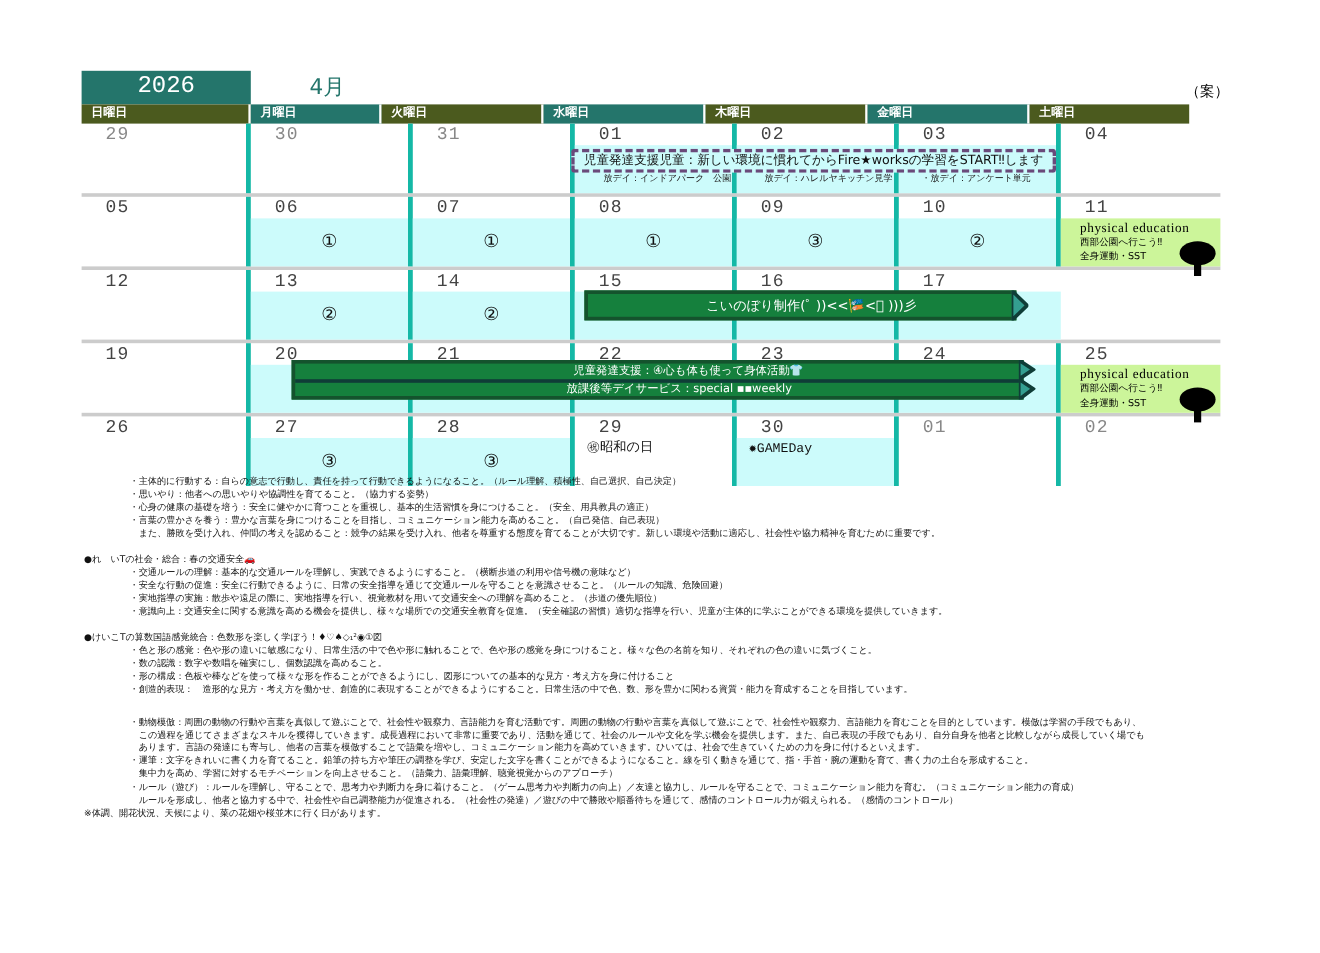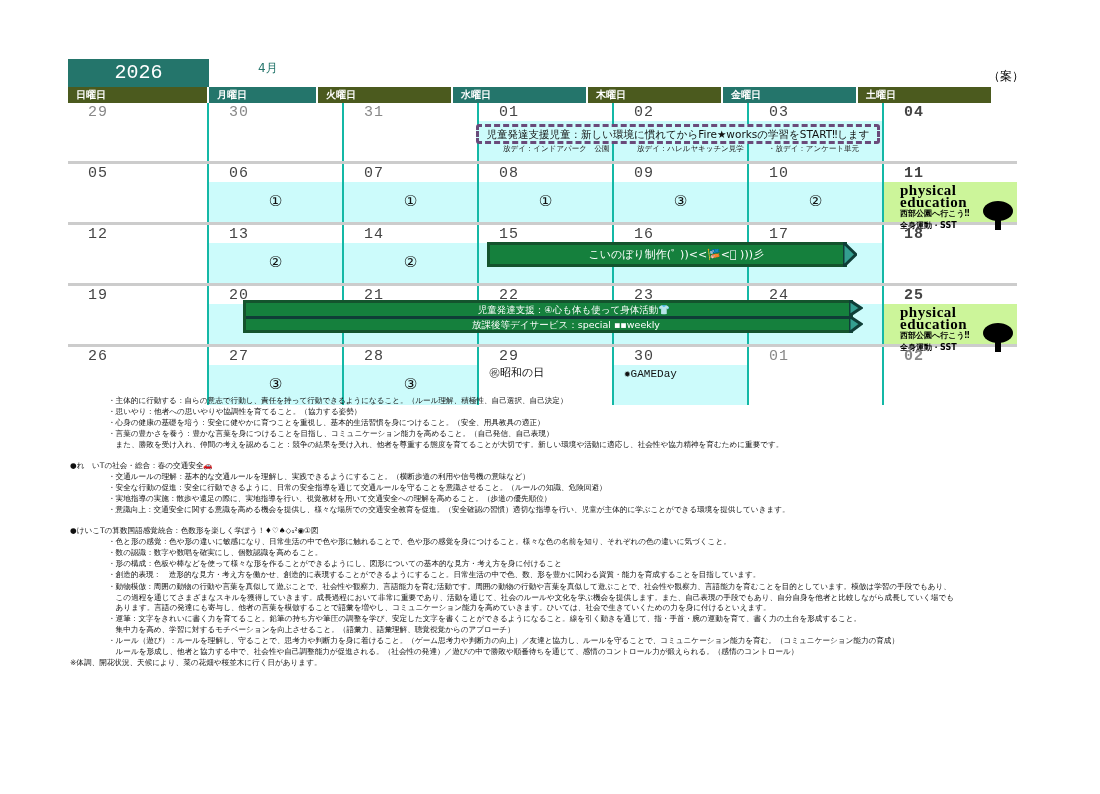--- a/index.html
+++ b/index.html
@@ -1,33 +1,33 @@
 <!DOCTYPE html>
 <html><head>
 <meta charset="utf-8">
 <style>
   html,body{margin:0;padding:0;background:#ffffff;}
   body{width:1100px;height:794px;position:relative;overflow:hidden;font-family:"DejaVu Sans","Liberation Sans",sans-serif;color:#000;}
   .year-box{position:absolute;left:68px;top:59px;width:141px;height:28px;background:#24756b;color:#fff;font-family:"Liberation Mono","DejaVu Sans Mono",monospace;font-size:20px;text-align:center;line-height:28px;}
-  .month{position:absolute;left:258px;top:60px;font-size:12px;color:#24756b;font-family:"DejaVu Sans",sans-serif;}
+  .month{position:absolute;left:258px;top:60px;font-size:18px;color:#24756b;font-family:"DejaVu Sans",sans-serif;}
   .draft{position:absolute;left:988px;top:68px;font-size:12px;color:#000;}
   .header-row{position:absolute;left:68px;top:87px;width:949px;height:16px;display:flex;}
   .hcell{height:16px;color:#fff;font-size:10px;font-weight:bold;line-height:16px;padding-left:8px;box-sizing:border-box;border-right:2px solid #fff;}
   .hcell:last-child{border-right:none;}
   .grid{position:absolute;left:68px;top:103px;width:949px;}
   .week{position:relative;height:58px;border-bottom:3px solid #cccccc;display:flex;}
   .week.w5{height:58px;border-bottom:none;}
-  .day{position:relative;width:135px;height:100%;border-right:2px solid #14b8a6;box-sizing:border-box;}
-  .day:last-child{border-right:none;font-weight:bold;}
+  .day{position:relative;width:135px;height:100%;border-right:4px solid #14b8a6;box-sizing:border-box;}
+  .day:last-child{border-right:none;}
   .daynum{position:absolute;left:20px;top:1px;font-family:"Liberation Mono","DejaVu Sans Mono",monospace;font-size:15px;color:#444;letter-spacing:1px;}
   .daynum.gray{color:#888;}
   .cyan{position:absolute;left:0;right:0;top:18px;bottom:0;background:#ccfbfb;}
   .circ{position:absolute;left:0;right:0;top:28px;text-align:center;font-size:15px;color:#111;}
   .pe{position:absolute;left:0;right:0;top:18px;bottom:0;background:#ccf59a;padding:2px 0 0 16px;box-sizing:border-box;font-size:8px;line-height:12px;}
-  .pe .t1{font-family:"Liberation Serif",serif;font-size:15px;letter-spacing:0.5px;}
+  .pe .t1{font-family:"Liberation Serif",serif;font-size:11px;letter-spacing:0.5px;}
   .tree{position:absolute;right:2px;top:16px;width:34px;height:34px;}
   .event-text{position:absolute;left:10px;top:24px;font-size:11px;color:#111;}
   .dashbanner{position:absolute;left:476px;top:124px;width:398px;height:14px;border:3px dashed #6a4a7a;border-radius:3px;font-size:10.5px;line-height:14px;text-align:center;color:#111;background:#ccfbfb;}
   .subnotes{position:absolute;top:144px;font-size:7.5px;color:#222;}
   .arrow{position:absolute;background:#15803d;color:#fff;border:3px solid #14532d;box-sizing:border-box;}
   .arrow .lbl{position:absolute;right:20px;top:0;font-size:10px;line-height:100%;}
   .notes{position:absolute;left:70px;top:396px;width:960px;font-size:7.6px;line-height:10.9px;color:#111;}
   .notes .sec{margin-bottom:10.5px;}
   .notes .ind{padding-left:38px;}
 </style>
@@ -139,23 +139,20 @@
         <span class="daynum">15</span>
       </div>
     <div class="day">
         <div class="cyan"></div>
         <span class="daynum">16</span>
       </div>
     <div class="day">
         <div class="cyan"></div>
         <span class="daynum">17</span>
       </div>
-    <div class="day" style="width:133px">
-        <span class="daynum">18</span>
-      </div>
   </div>
 
   <div class="week">
     <div class="day" style="width:141px">
         <span class="daynum">19</span>
       </div>
     <div class="day">
         <div class="cyan"></div>
         <span class="daynum">20</span>
       </div>
@@ -249,21 +246,21 @@
     <div class="ind">・言葉の豊かさを養う：豊かな言葉を身につけることを目指し、コミュニケーション能力を高めること。（自己発信、自己表現）</div>
     <div class="ind">　また、勝敗を受け入れ、仲間の考えを認めること：競争の結果を受け入れ、他者を尊重する態度を育てることが大切です。新しい環境や活動に適応し、社会性や協力精神を育むために重要です。</div>
   </div>
   <div class="sec">
     <div>●れ　いTの社会・総合：春の交通安全🚗</div>
     <div class="ind">・交通ルールの理解：基本的な交通ルールを理解し、実践できるようにすること。（横断歩道の利用や信号機の意味など）</div>
     <div class="ind">・安全な行動の促進：安全に行動できるように、日常の安全指導を通じて交通ルールを守ることを意識させること。（ルールの知識、危険回避）</div>
     <div class="ind">・実地指導の実施：散歩や遠足の際に、実地指導を行い、視覚教材を用いて交通安全への理解を高めること。（歩道の優先順位）</div>
     <div class="ind">・意識向上：交通安全に関する意識を高める機会を提供し、様々な場所での交通安全教育を促進。（安全確認の習慣）適切な指導を行い、児童が主体的に学ぶことができる環境を提供していきます。</div>
   </div>
-  <div class="sec" style="margin-bottom:1px">
+  <div class="sec" style="margin-bottom:16px">
     <div>●けいこTの算数国語感覚統合：色数形を楽しく学ぼう！♦♡♠◇₁²◉①図</div>
     <div class="ind">・色と形の感覚：色や形の違いに敏感になり、日常生活の中で色や形に触れることで、色や形の感覚を身につけること。様々な色の名前を知り、それぞれの色の違いに気づくこと。</div>
     <div class="ind">・数の認識：数字や数唱を確実にし、個数認識を高めること。</div>
     <div class="ind">・形の構成：色板や棒などを使って様々な形を作ることができるようにし、図形についての基本的な見方・考え方を身に付けること</div>
     <div class="ind">・創造的表現：　造形的な見方・考え方を働かせ、創造的に表現することができるようにすること。日常生活の中で色、数、形を豊かに関わる資質・能力を育成することを目指しています。</div>
   </div>
   <div class="sec" style="margin-bottom:0">
     <div class="ind">・動物模倣：周囲の動物の行動や言葉を真似して遊ぶことで、社会性や観察力、言語能力を育む活動です。周囲の動物の行動や言葉を真似して遊ぶことで、社会性や観察力、言語能力を育むことを目的としています。模倣は学習の手段でもあり、</div>
     <div class="ind">　この過程を通じてさまざまなスキルを獲得していきます。成長過程において非常に重要であり、活動を通じて、社会のルールや文化を学ぶ機会を提供します。また、自己表現の手段でもあり、自分自身を他者と比較しながら成長していく場でも</div>
     <div class="ind">　あります。言語の発達にも寄与し、他者の言葉を模倣することで語彙を増やし、コミュニケーション能力を高めていきます。ひいては、社会で生きていくための力を身に付けるといえます。</div>

